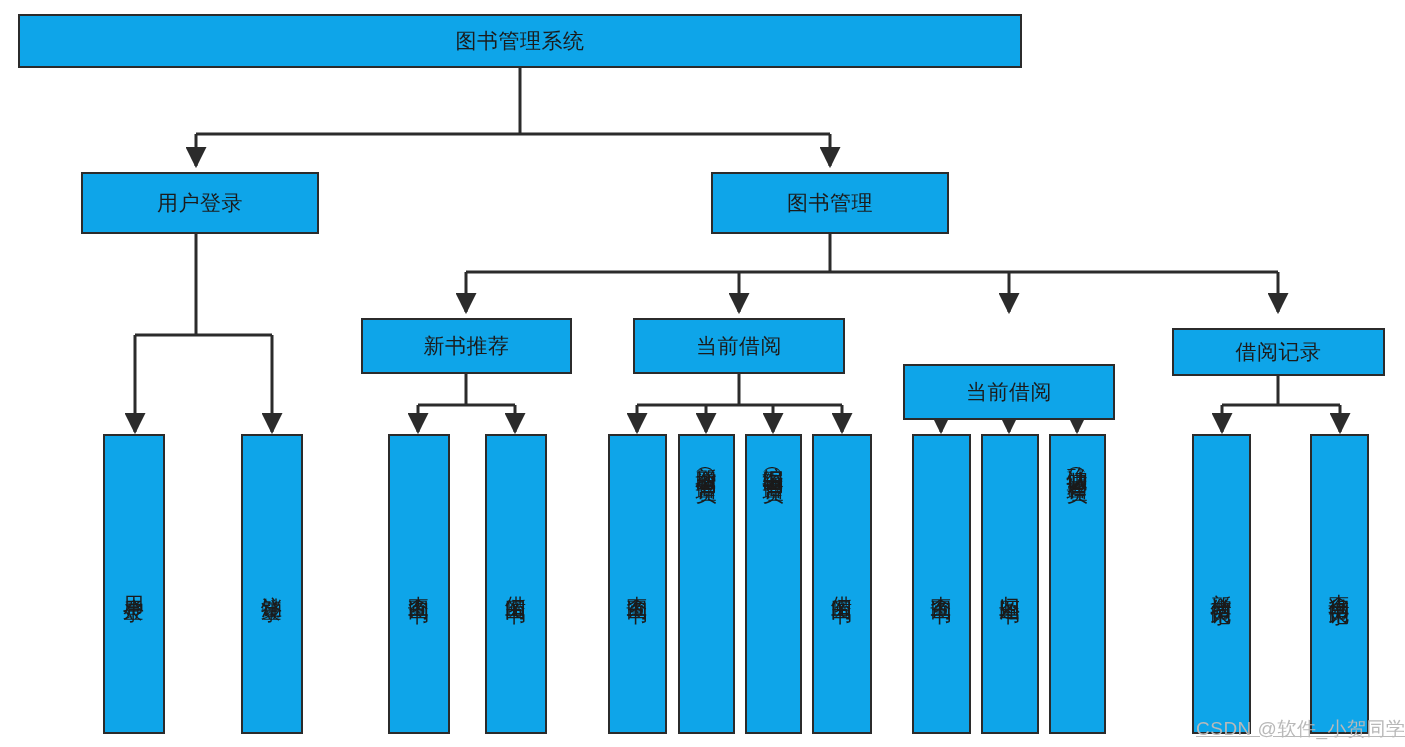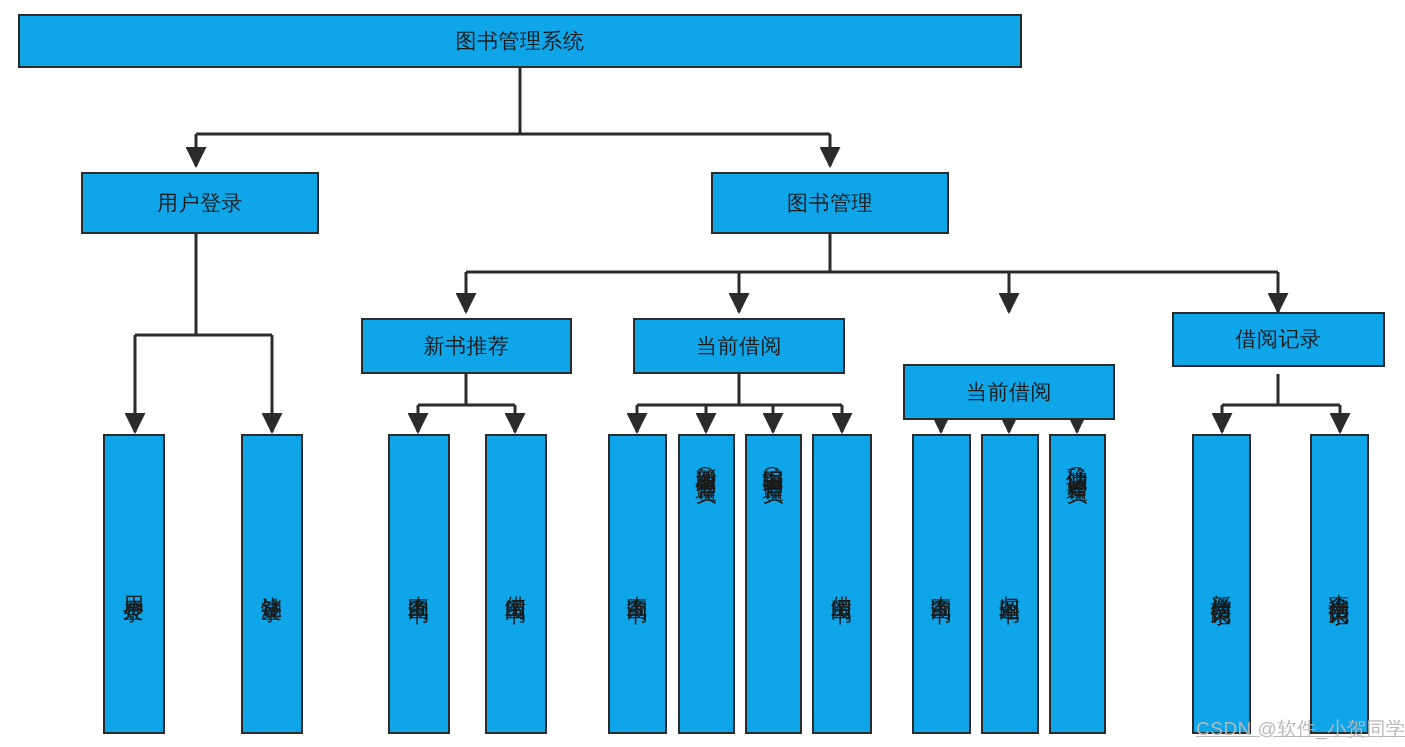--- a/index.html
+++ b/index.html
@@ -141,21 +141,21 @@
   </div>
 
   <div class="node-box" style="left:633px; top:318px; width:212px; height:56px;">
     <span class="node-label">当前借阅</span>
   </div>
 
   <div class="node-box" style="left:903px; top:318px; width:212px; height:56px;margin-top:46px;">
     <span class="node-label">当前借阅</span>
   </div>
 
-  <div class="node-box" style="left:1172px; top:312px; width:213px; height:55px;">
+  <div class="node-box" style="left:1172px; top:328px; width:213px; height:48px;">
     <span class="node-label">借阅记录</span>
   </div>
 
   <div class="node-box vertical centered" style="left:103px; top:434px; width:62px; height:300px;">
     <span class="node-label">用户登录</span>
   </div>
 
   <div class="node-box vertical centered" style="left:241px; top:434px; width:62px; height:300px;">
     <span class="node-label">注销登录</span>
   </div>

